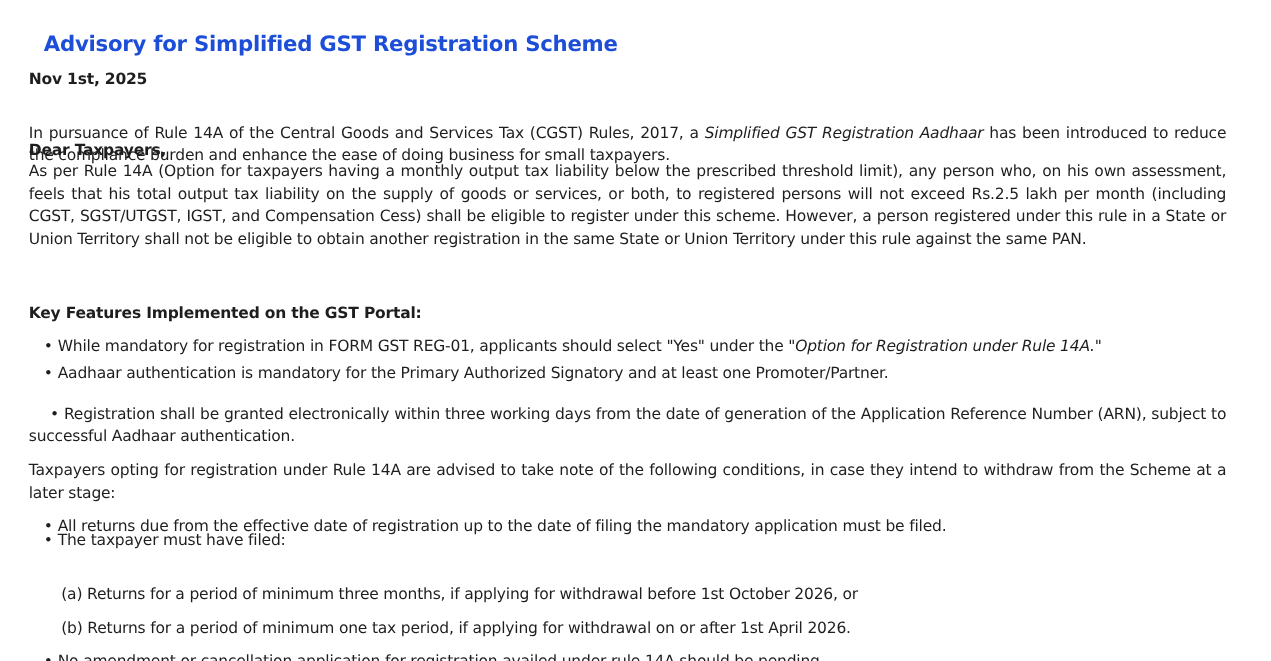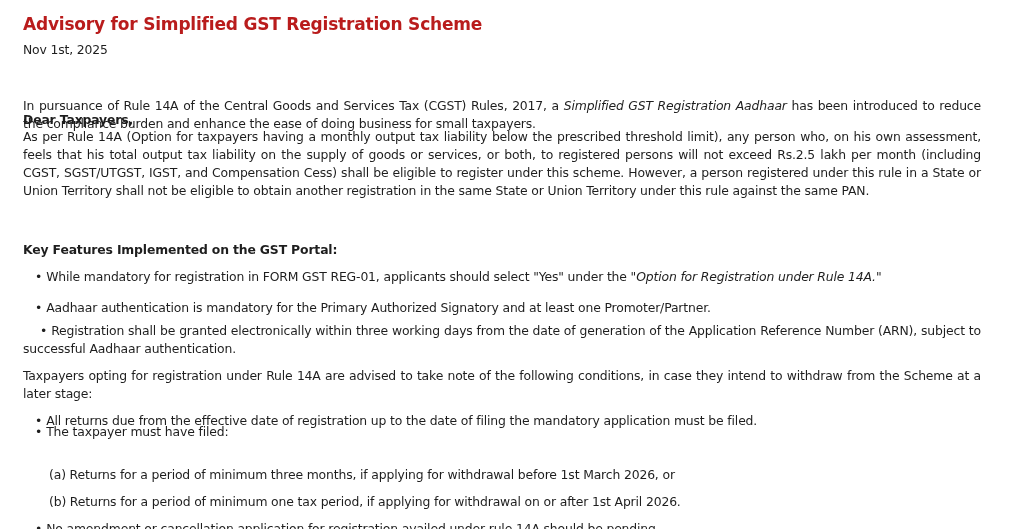--- a/index.html
+++ b/index.html
@@ -5,31 +5,31 @@
   html, body { margin: 0; padding: 0; background: #ffffff; }
   body {
     width: 1017px; height: 529px; overflow: hidden;
     font-family: "DejaVu Sans", sans-serif;
     color: #1e1e1e;
     font-size: 12.4px;
     letter-spacing: -0.15px;
   }
   .wrap { position: relative; padding: 0 36px 0 23px; }
   h1 {
-    position: absolute; left: 23px; top: 14px; margin: 0;
-    font-size: 17px; font-weight: bold; color: #b91c1c; letter-spacing: -0.2px;
+    position: absolute; left: 23px; top: 14px; margin: 12px;
+    font-size: 17px; font-weight: bold; color: #1d4ed8; letter-spacing: -0.2px;
   }
   .abs { position: absolute; left: 23px; right: 36px; margin: 0; line-height: 18px; text-align: justify; }
-  .date { top: 41px; }
+  .date { top: 54px; font-weight: bold; }
   .greet { top: 71px; font-weight: bold; margin-top: 40px; }
   .p1 { top: 97px; }
   .p2 { top: 128px; }
   .kf { top: 241px; font-weight: bold; }
   .b1 { top: 268px; left: 35px; }
-  .b2 { top: 299px; left: 35px; }
+  .b2 { top: 289px; left: 35px; }
   .b3 { top: 322px; }
   .p3 { top: 367px; }
   .b4 { top: 412px; left: 35px; }
   .b5 { top: 423px; left: 35px; }
   .s1 { top: 466px; left: 49px; }
   .s2 { top: 493px; left: 49px; }
   .b6 { top: 520px; left: 35px; }
   .bullet { margin-right: 4px; }
   .b3 .bullet { margin-left: 17px; }
   em { font-style: italic; }
@@ -53,17 +53,17 @@
   <p class="abs b2"><span class="bullet">•</span><span>Aadhaar authentication is mandatory for the Primary Authorized Signatory and at least one Promoter/Partner.</span></p>
 
   <p class="abs b3"><span class="bullet">•</span><span>Registration shall be granted electronically within three working days from the date of generation of the Application Reference Number (ARN), subject to successful Aadhaar authentication.</span></p>
 
   <p class="abs p3">Taxpayers opting for registration under Rule 14A are advised to take note of the following conditions, in case they intend to withdraw from the Scheme at a later stage:</p>
 
   <p class="abs b4"><span class="bullet">•</span><span>All returns due from the effective date of registration up to the date of filing the mandatory application must be filed.</span></p>
 
   <p class="abs b5"><span class="bullet">•</span><span>The taxpayer must have filed:</span></p>
 
-  <p class="abs s1">(a) Returns for a period of minimum three months, if applying for withdrawal before 1st March 2026, or</p>
+  <p class="abs s1">(a) Returns for a period of minimum three months, if applying for withdrawal before 1st October 2026, or</p>
   <p class="abs s2">(b) Returns for a period of minimum one tax period, if applying for withdrawal on or after 1st April 2026.</p>
 
   <p class="abs b6"><span class="bullet">•</span><span>No amendment or cancellation application for registration availed under rule 14A should be pending.</span></p>
 </div>
 
 </body></html>

